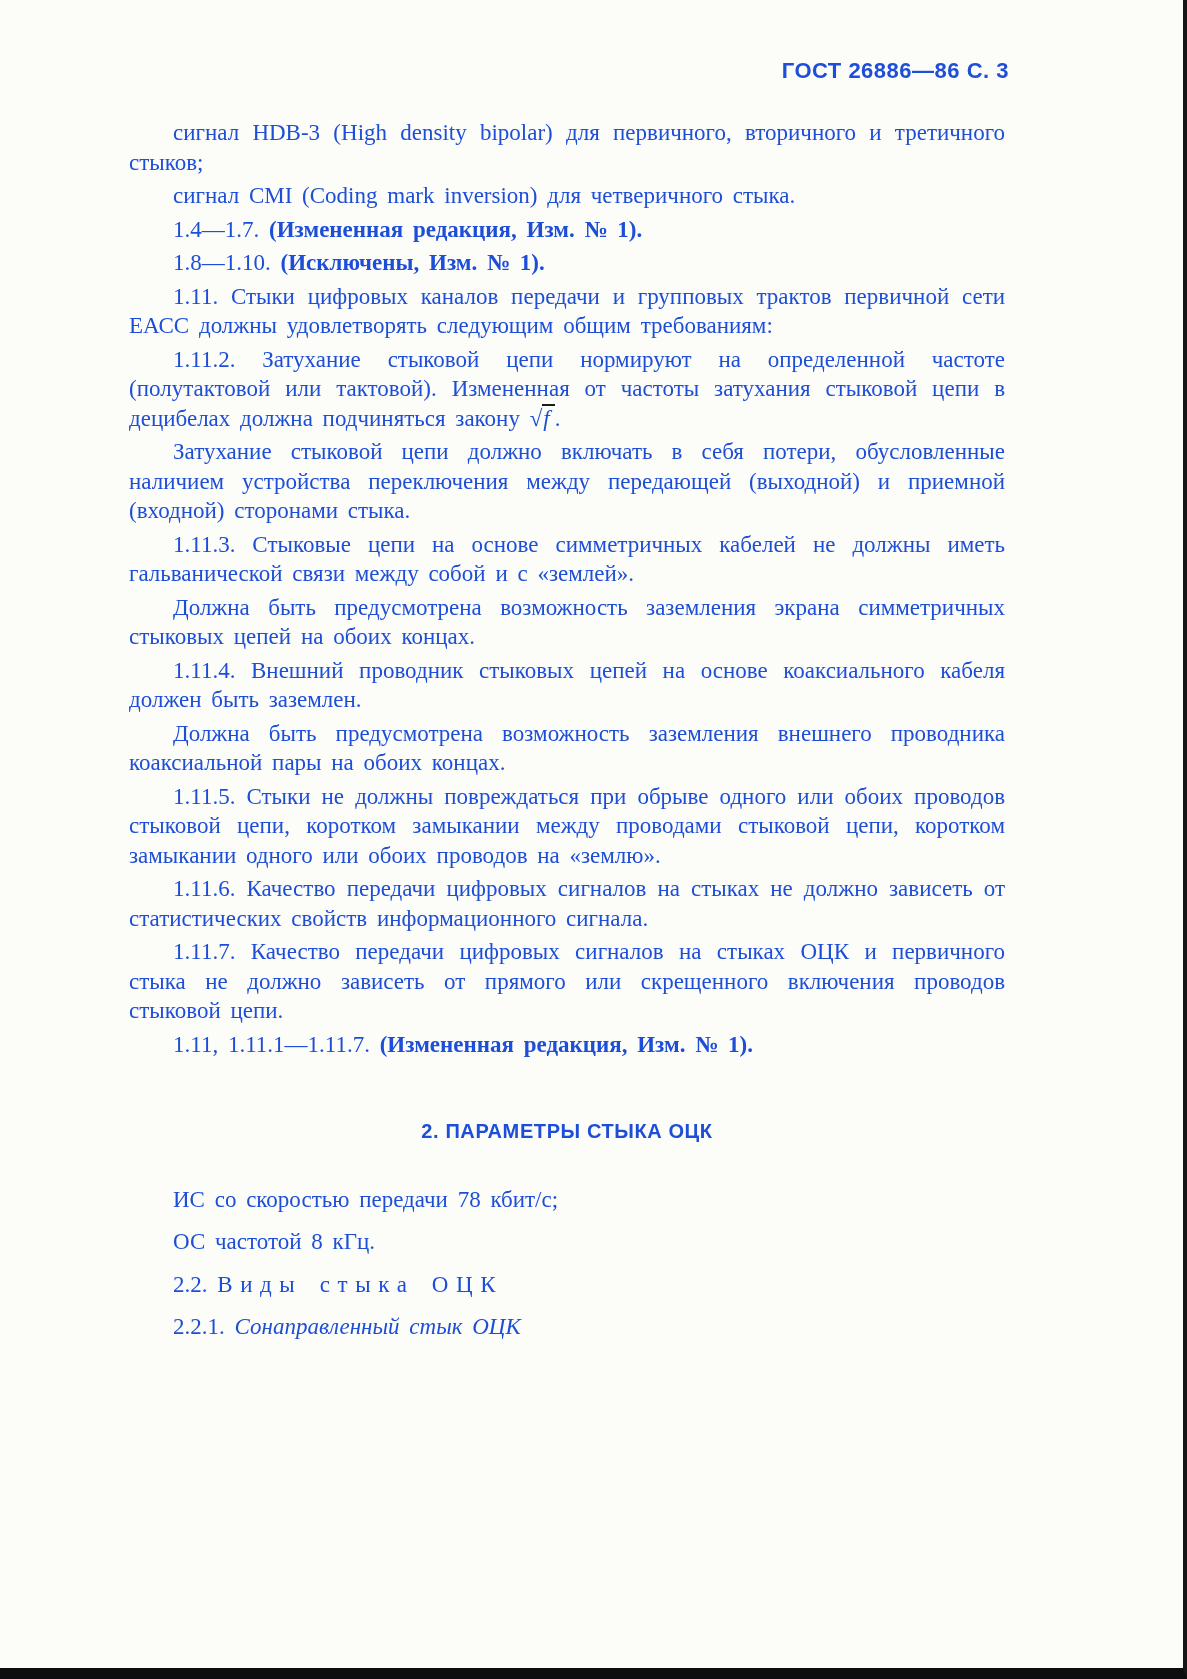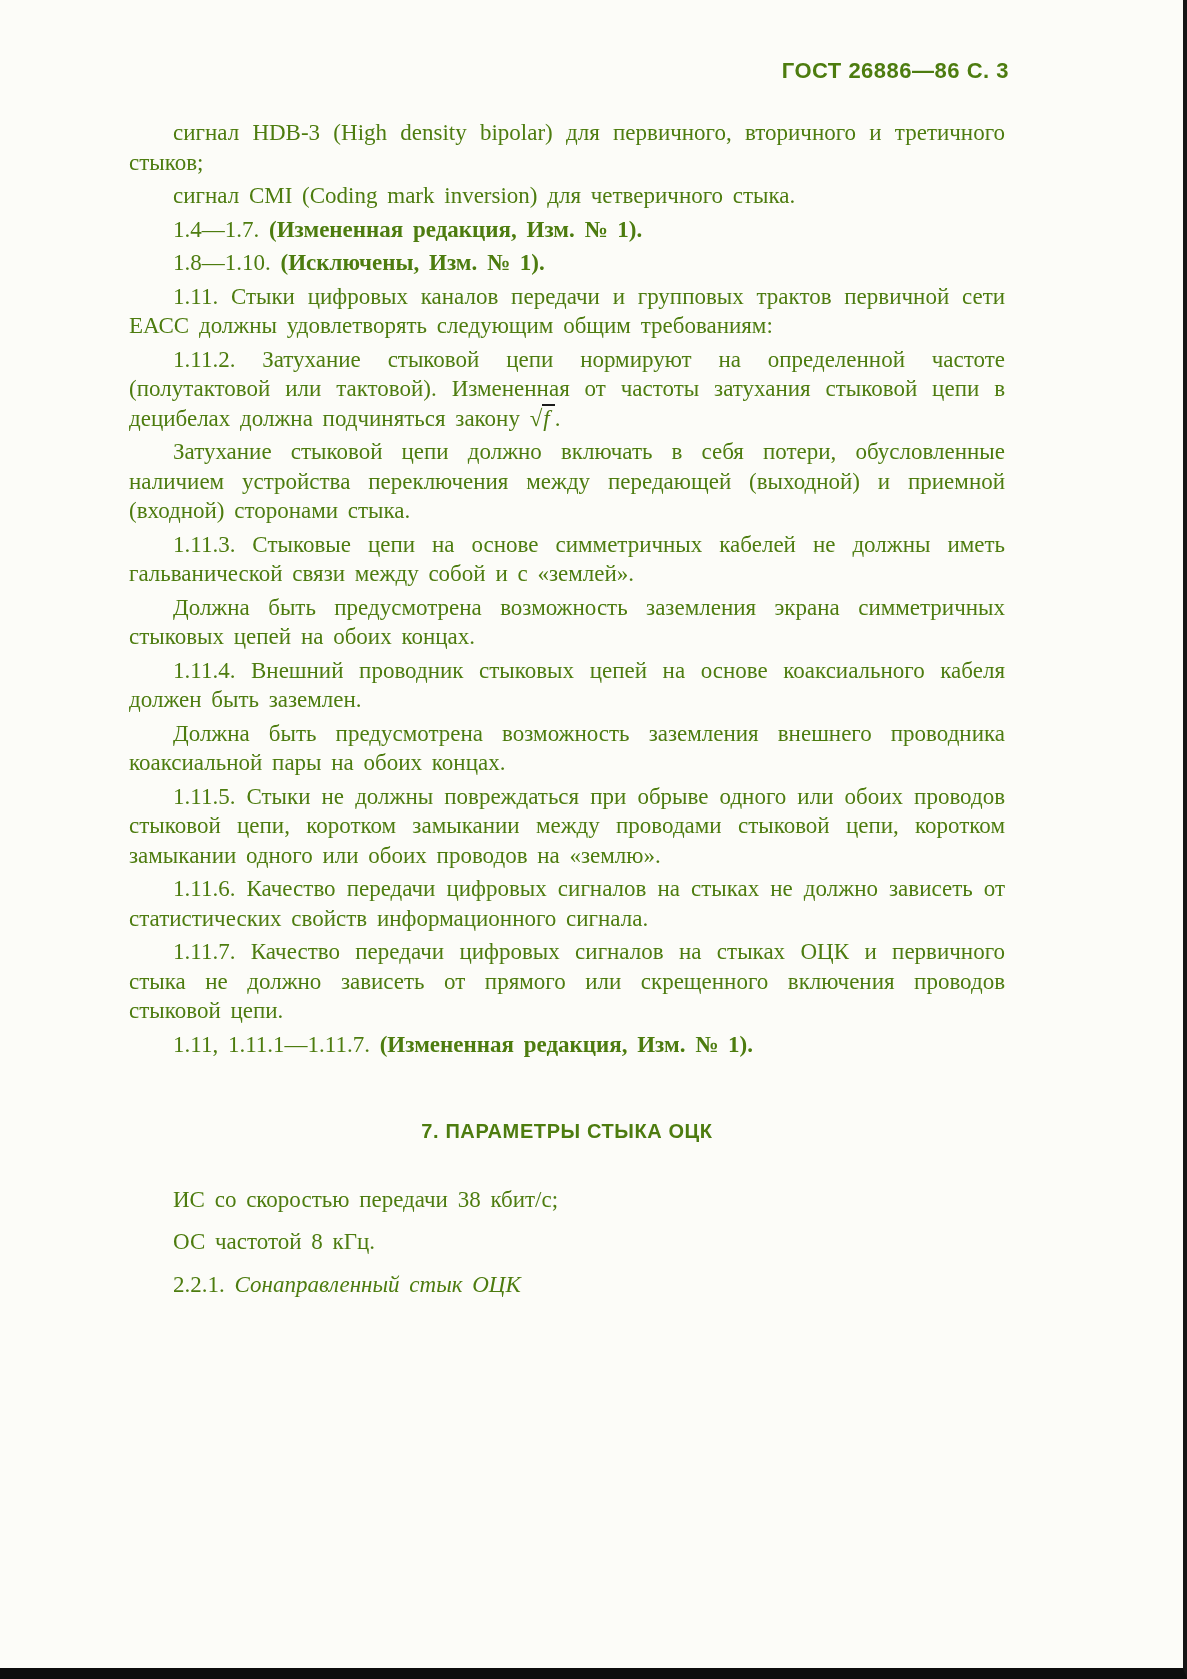--- a/index.html
+++ b/index.html
@@ -11,21 +11,21 @@
   .page {
     width: 1187px;
     height: 1679px;
     background: #fcfcf8;
     box-sizing: border-box;
     position: relative;
     padding: 58px 174px 0 125px;
     border-right: 4px solid #161616;
     border-bottom: 11px solid #0d0d0d;
     font-family: "Liberation Serif", "DejaVu Serif", serif;
-    color: #4d7c0f;
+    color: #1d4ed8;
     overflow: hidden;
   }
   .doc-header {
     text-align: right;
     font-family: "Liberation Sans", "DejaVu Sans", sans-serif;
     font-weight: bold;
     font-size: 22px;
     letter-spacing: 0.5px;
     margin-bottom: 34px;
   }
@@ -94,25 +94,26 @@
     <p class="para">Должна быть предусмотрена возможность заземления внешнего проводника коаксиальной пары на обоих концах.</p>
 
     <p class="para">1.11.5. Стыки не должны повреждаться при обрыве одного или обоих проводов стыковой цепи, коротком замыкании между проводами стыковой цепи, коротком замыкании одного или обоих проводов на «землю».</p>
 
     <p class="para">1.11.6. Качество передачи цифровых сигналов на стыках не должно зависеть от статистических свойств информационного сигнала.</p>
 
     <p class="para">1.11.7. Качество передачи цифровых сигналов на стыках ОЦК и первичного стыка не должно зависеть от прямого или скрещенного включения проводов стыковой цепи.</p>
 
     <p class="para"><span>1.11, 1.11.1—1.11.7. </span><span class="b">(Измененная редакция, Изм. № 1).</span></p>
 
-    <h2 class="section-heading">7. ПАРАМЕТРЫ СТЫКА ОЦК</h2>
+    <h2 class="section-heading">2. ПАРАМЕТРЫ СТЫКА ОЦК</h2>
 
 
-    <p class="para sp">ИС со скоростью передачи 38 кбит/с;</p>
+    <p class="para sp">ИС со скоростью передачи 78 кбит/с;</p>
 
 
     <p class="para sp">ОС частотой 8 кГц.</p>
 
+    <p class="para sp"><span>2.2. </span><span class="spaced">Виды стыка ОЦК</span></p>
 
     <p class="para sp"><span>2.2.1. </span><span class="it">Сонаправленный стык ОЦК</span></p>
 
   </div>
 </div>
 
 </body></html>

